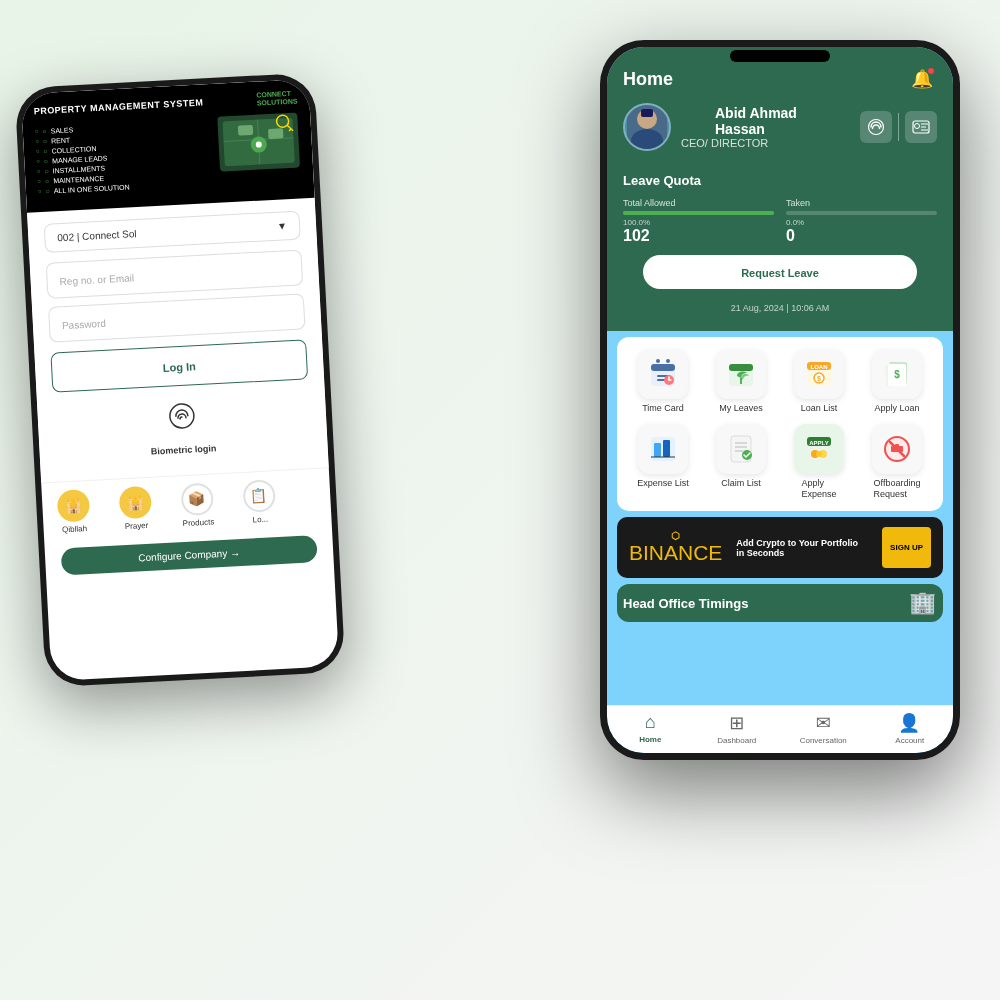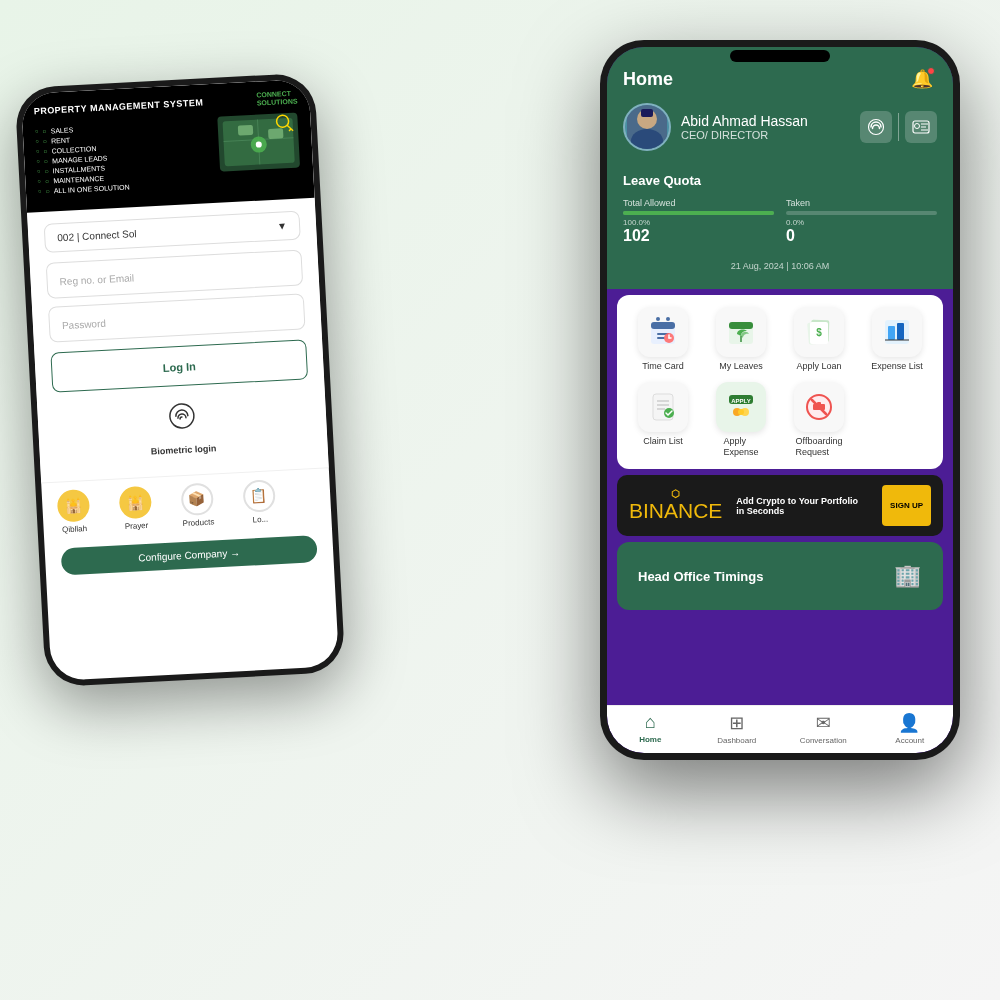--- a/index.html
+++ b/index.html
@@ -225,21 +225,21 @@
       transform: translateX(-50%);
       width: 100px;
       height: 12px;
       background: #000;
       border-radius: 10px;
       z-index: 10;
     }
     .phone2-screen {
       position: absolute;
       top: 7px; left: 7px; right: 7px; bottom: 7px;
-      background: #4c1d95;
+      background: #7dd3fc;
       border-radius: 37px;
       overflow: hidden;
     }
 
     
     .home-header {
       background: #2d6a4f;
       padding: 18px 16px 12px;
     }
     .home-topbar {
@@ -289,21 +289,22 @@
       border: 2px solid rgba(255,255,255,0.3);
       display: flex;
       align-items: center;
       justify-content: center;
       font-size: 24px;
     }
     .user-info { flex: 1; }
     .user-name {
       color: #fff;
       font-size: 14px;
-      font-weight: 400;
+      font-weight: 700;
+      margin-left: 34px;
     }
     .user-role {
       color: rgba(255,255,255,0.8);
       font-size: 11px;
     }
     .user-actions {
       display: flex;
       gap: 6px;
       align-items: center;
     }
@@ -455,21 +456,21 @@
       font-weight: 700;
       padding: 16px 8px;
       border-radius: 4px;
     }
 
     
     .head-office {
       background: #2d6a4f;
       margin: 6px 10px;
       border-radius: 12px;
-      padding: 21px;
+      padding: 6px;
       display: flex;
       justify-content: space-between;
       align-items: center;
     }
     .head-office-title {
       color: #fff;
       font-size: 13px;
       font-weight: 700;
     }
     .office-icon {
@@ -678,20 +679,23 @@
               <div class="leave-stat-value">102</div>
             </div>
             <div class="leave-stat">
               <div class="leave-stat-label">Taken</div>
               <div class="progress-bar">
                 <div class="progress-fill blue" style="width:0%;"></div>
               </div>
               <div class="leave-stat-pct">0.0%</div>
               <div class="leave-stat-value">0</div>
             </div>
+          </div>
+          <div class="request-leave-btn">
+            <span class="request-leave-text">Request Leave</span>
           </div>
           <div class="date-time-row">
             <span class="date-time-text">21 Aug, 2024  |  10:06 AM</span>
           </div>
         </div>
 
         <div class="app-grid-section">
           <div class="app-grid">
 
             <div class="grid-app-item">
@@ -717,20 +721,32 @@
                   <rect x="4" y="6" width="24" height="22" rx="3" fill="#e8f5e9"></rect>
                   <rect x="4" y="6" width="24" height="7" rx="3" fill="#388e3c"></rect>
                   <path d="M12 18 C12 14 18 12 22 15 C18 15 16 17 16 20 Z" fill="#4CAF50"></path>
                   <path d="M16 20 C16 16 22 14 24 18 C20 17 18 20 18 22 Z" fill="#81c784"></path>
                   <line x1="16" y1="20" x2="16" y2="26" stroke="#388e3c" stroke-width="1.5"></line>
                 </svg>
               </div>
               <span class="grid-app-label">My Leaves</span>
             </div>
 
+            <div class="grid-app-item">
+              <div class="grid-app-icon">
+                <svg width="32" height="32" viewBox="0 0 32 32">
+                  <rect x="4" y="4" width="24" height="24" rx="3" fill="#fff8e1"></rect>
+                  <rect x="4" y="4" width="24" height="8" rx="3" fill="#f9a825"></rect>
+                  <text x="16" y="11" text-anchor="middle" font-size="6" fill="white" font-weight="bold">LOAN</text>
+                  <circle cx="16" cy="20" r="5" fill="white" stroke="#f9a825" stroke-width="1.5"></circle>
+                  <text x="16" y="22.5" text-anchor="middle" font-size="7" fill="#f9a825" font-weight="bold">$</text>
+                </svg>
+              </div>
+              <span class="grid-app-label">Loan List</span>
+            </div>
 
             <div class="grid-app-item">
               <div class="grid-app-icon">
                 <svg width="32" height="32" viewBox="0 0 32 32">
                   <rect x="5" y="6" width="18" height="22" rx="2" fill="#e8f5e9" transform="rotate(-5, 14, 17)"></rect>
                   <rect x="8" y="4" width="18" height="22" rx="2" fill="#c8e6c9" transform="rotate(2, 17, 15)"></rect>
                   <rect x="7" y="6" width="18" height="22" rx="2" fill="#fff"></rect>
                   <text x="16" y="20" text-anchor="middle" font-size="10" fill="#4CAF50" font-weight="bold">$</text>
                 </svg>
               </div>

